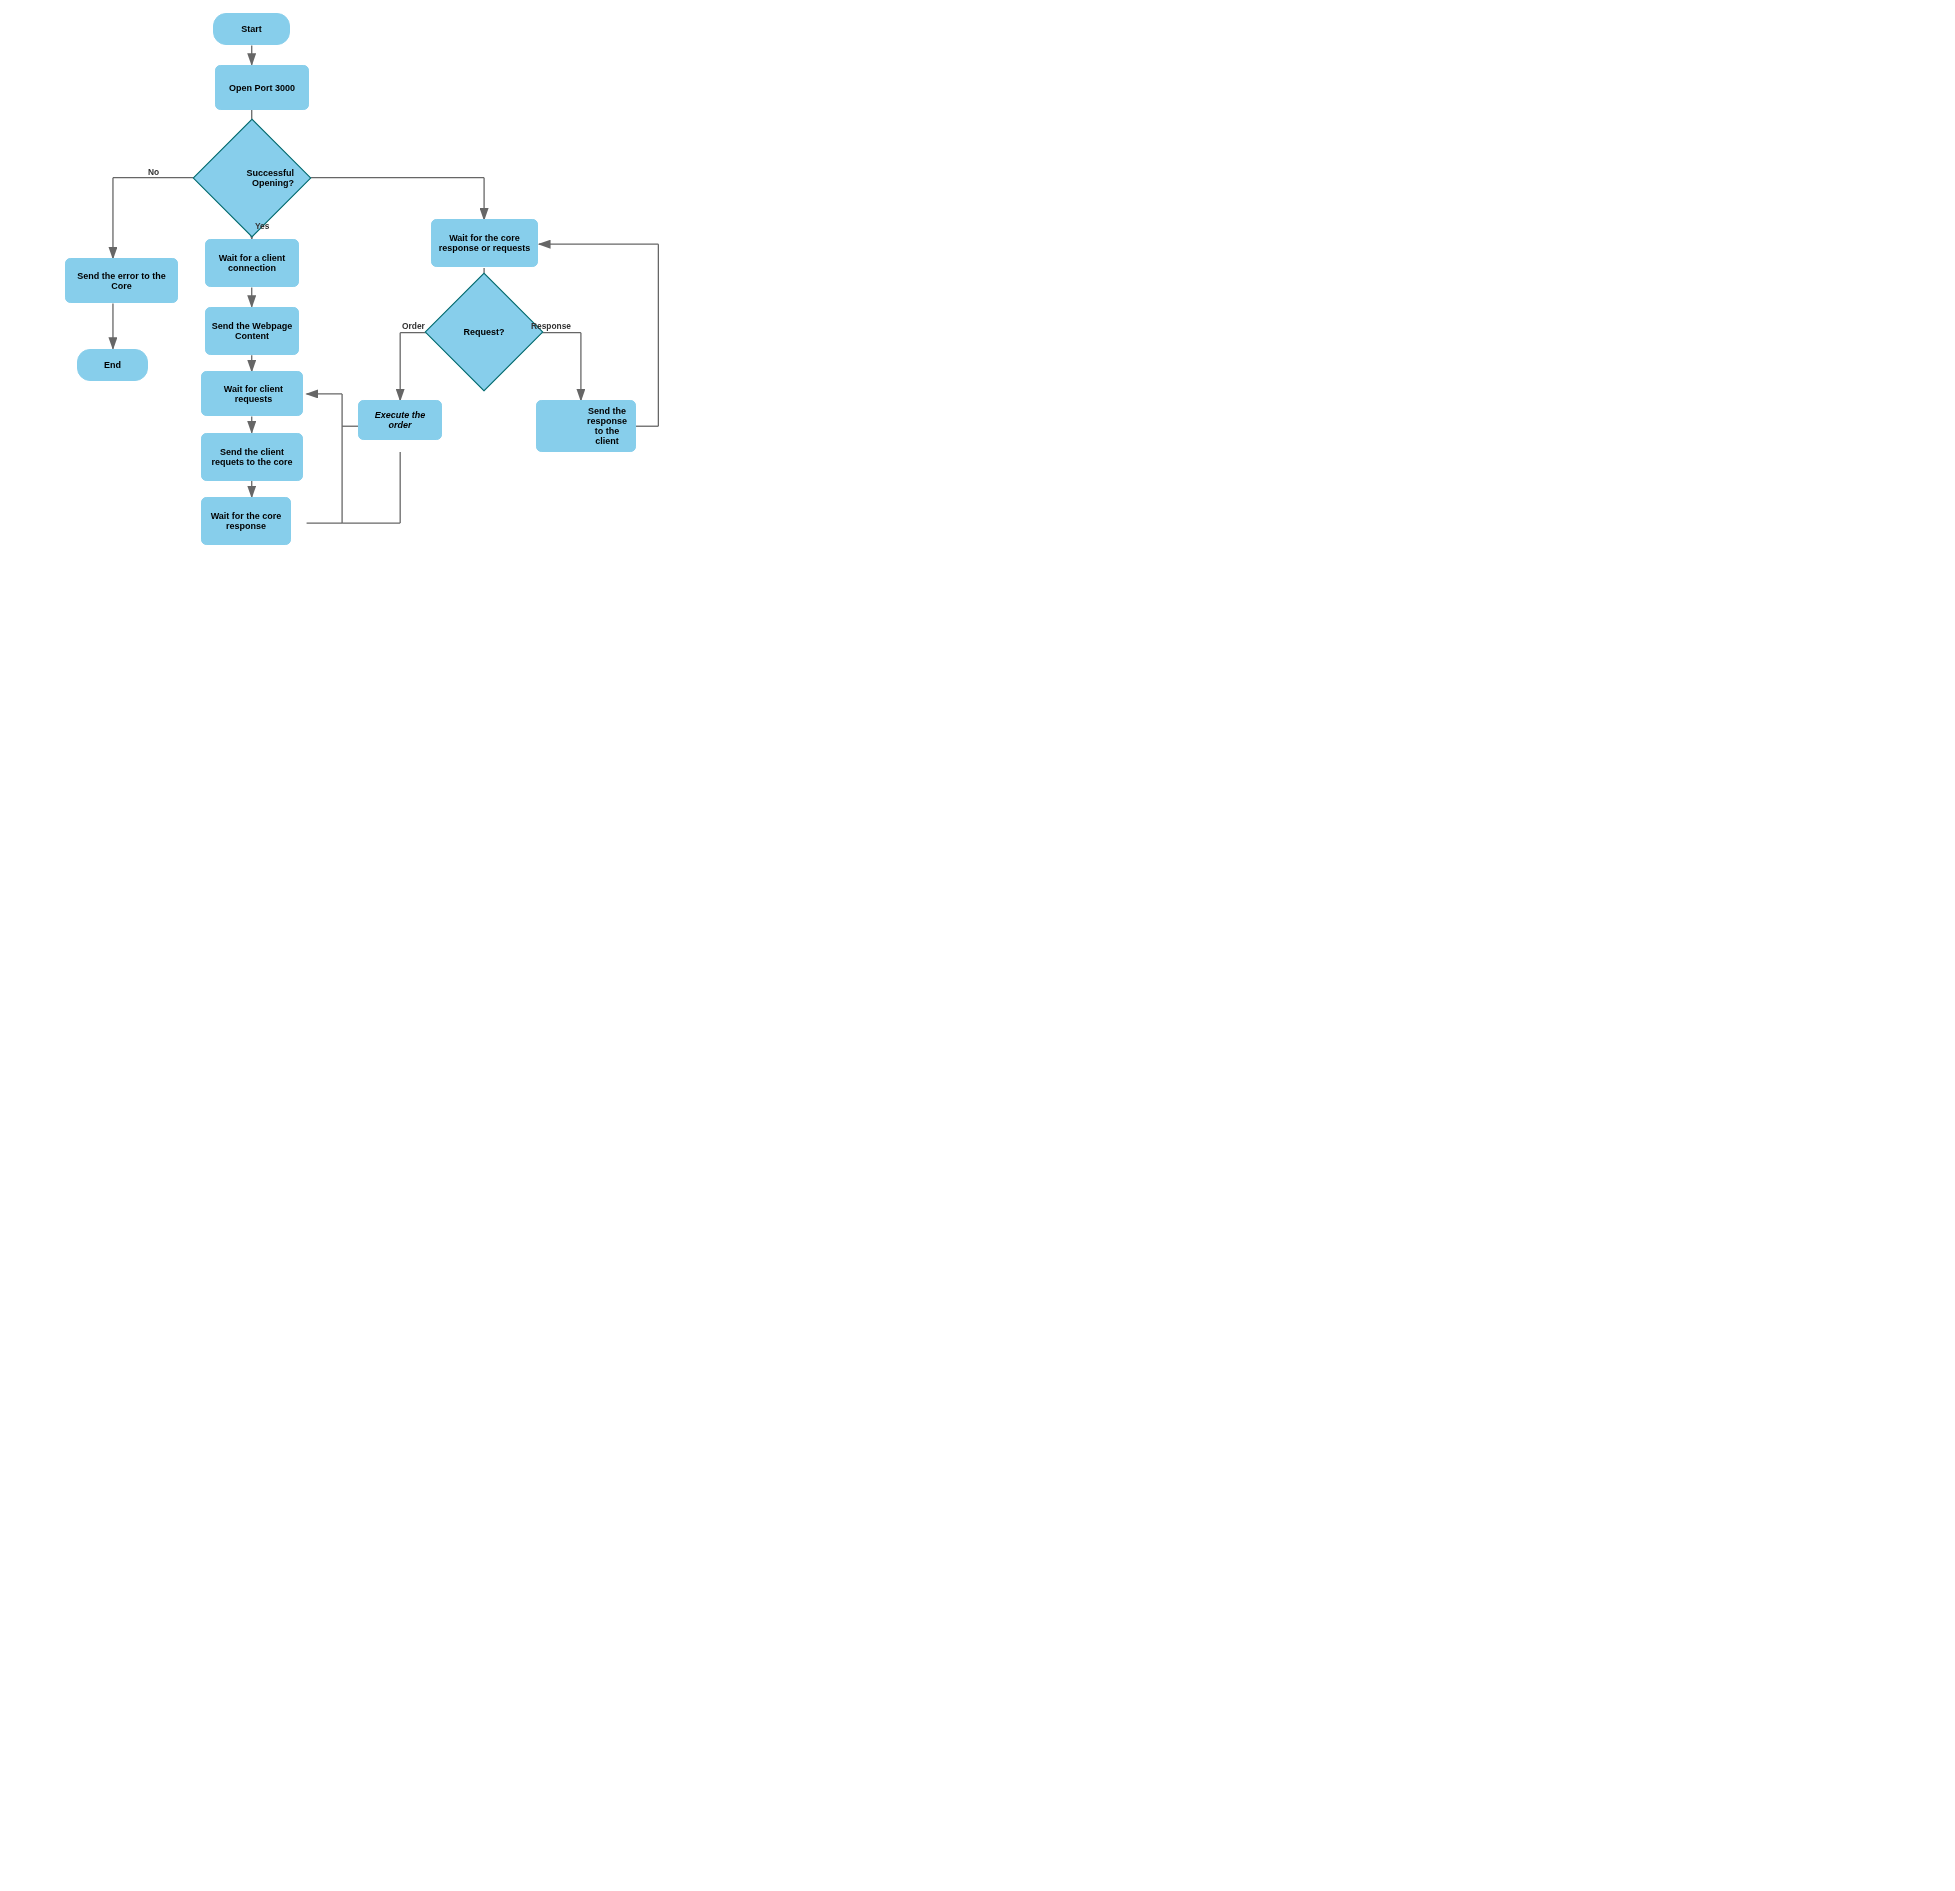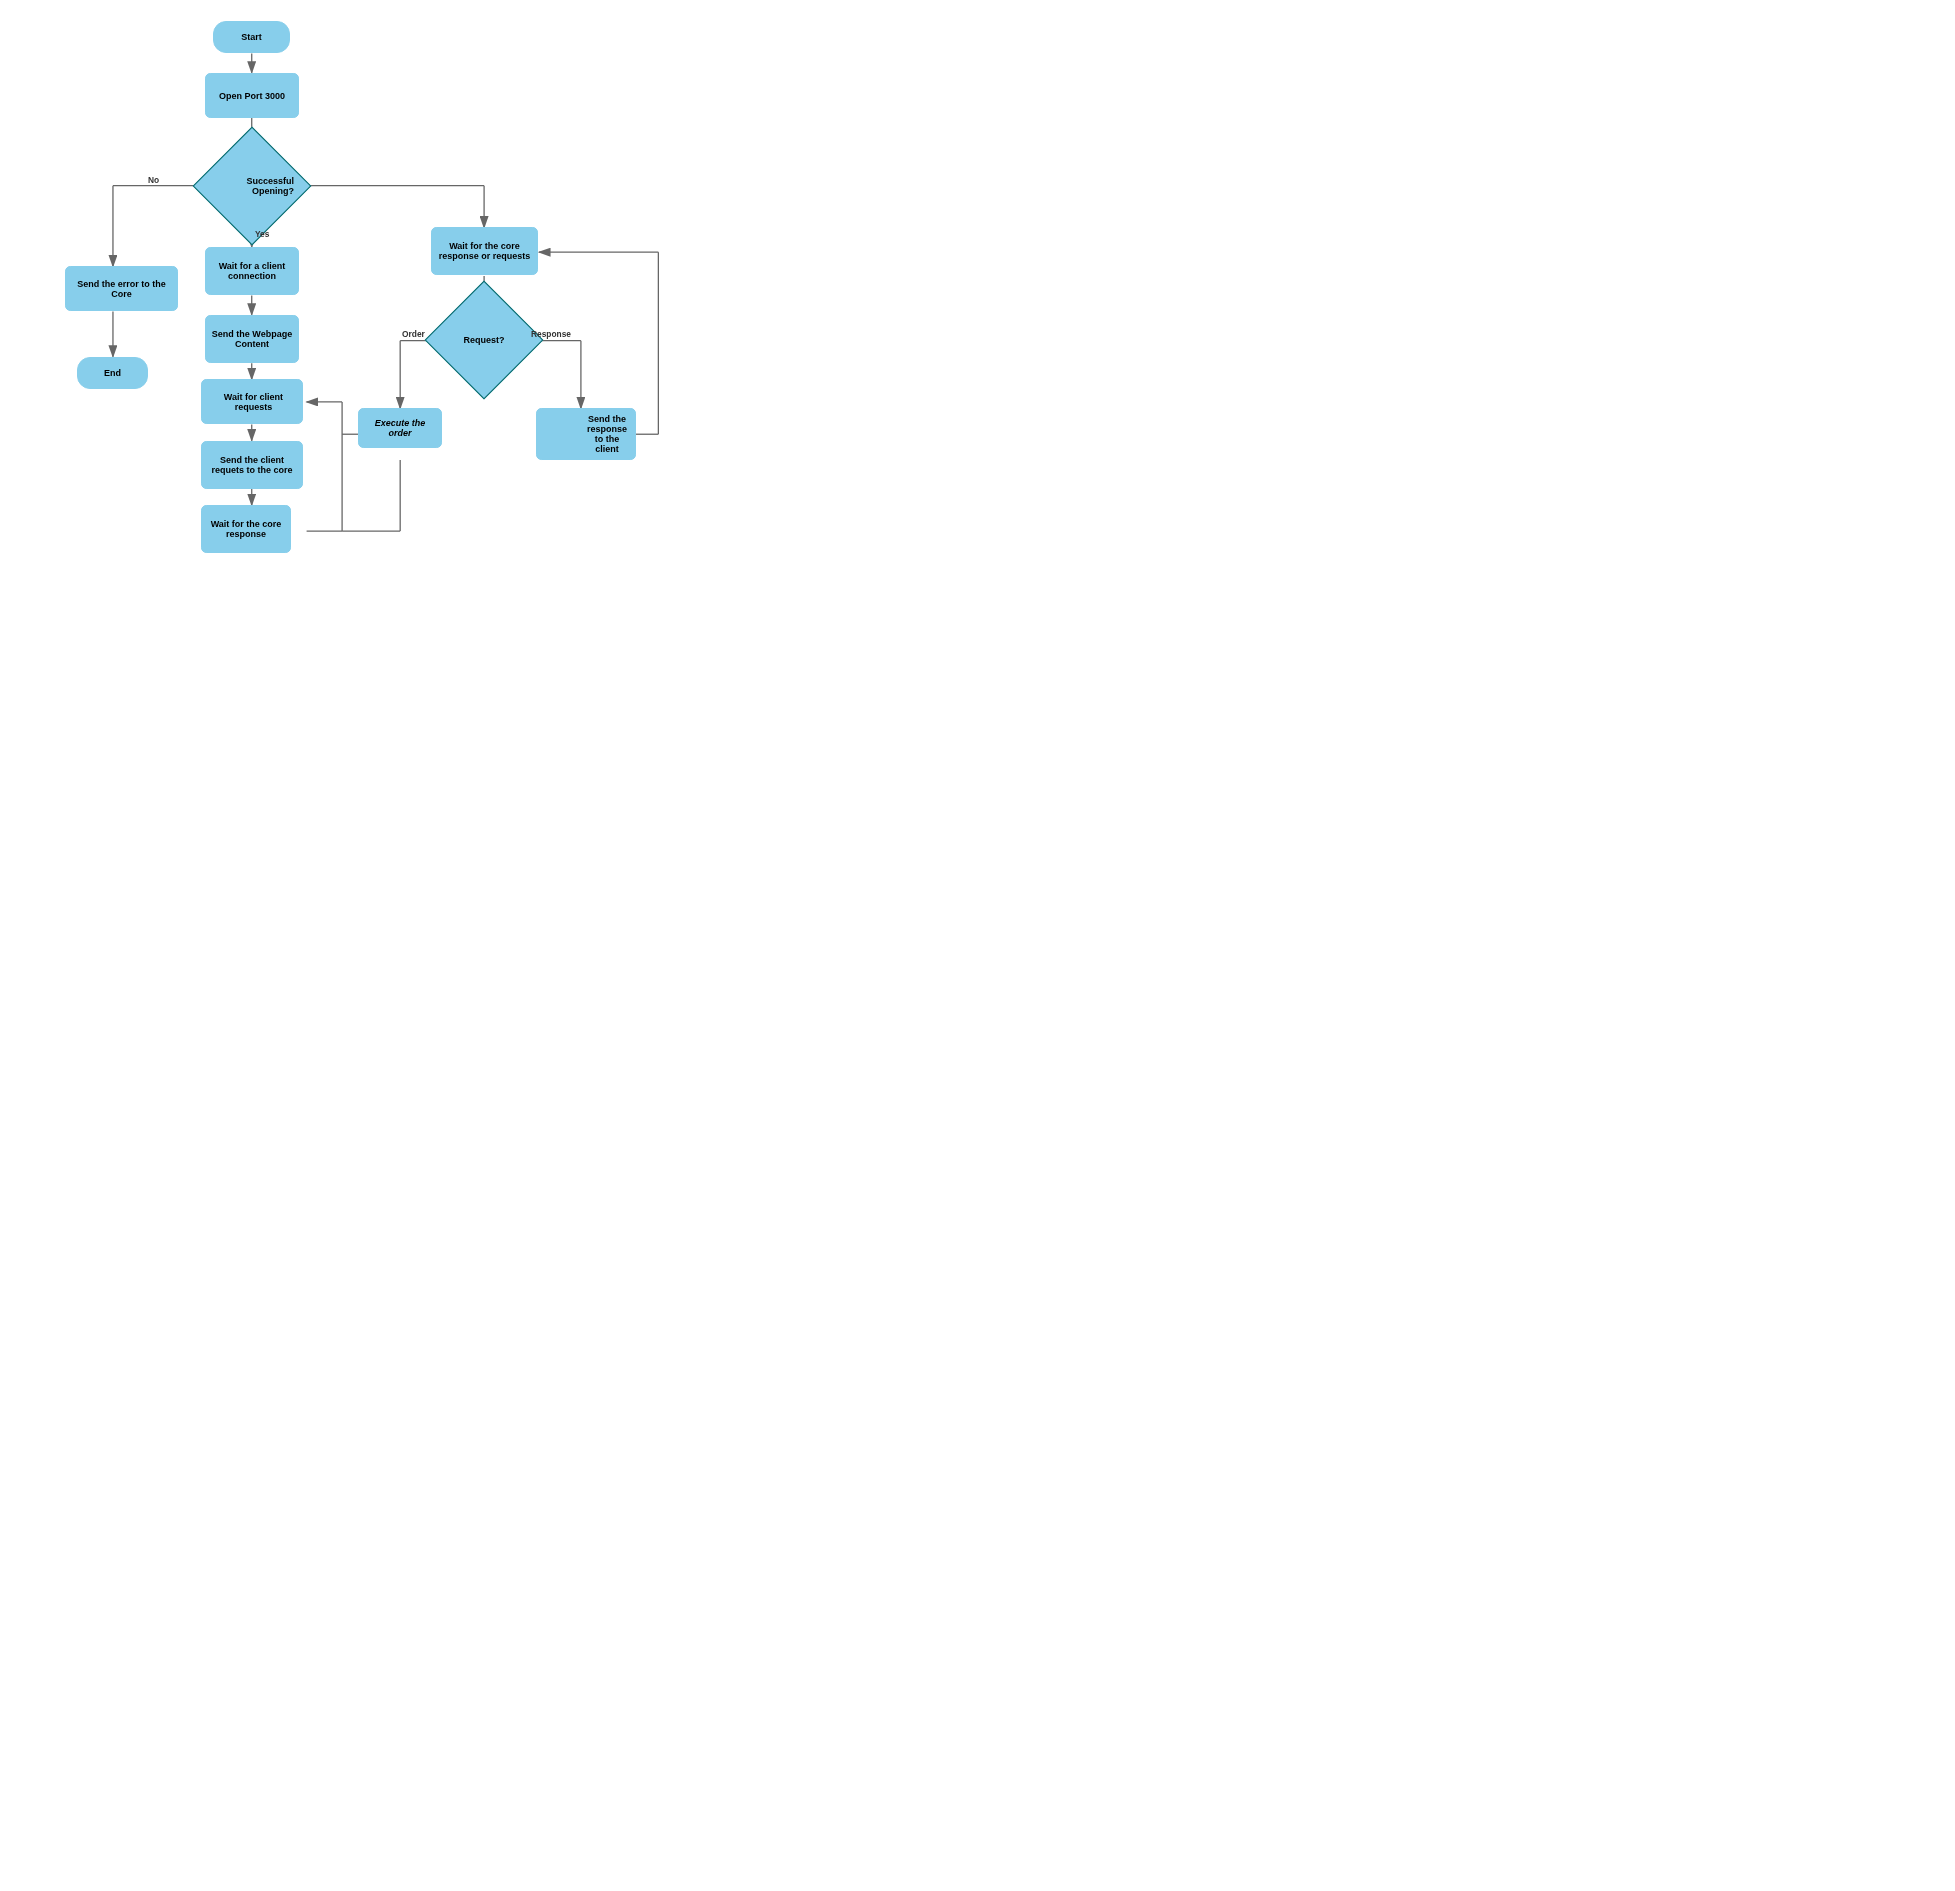--- a/index.html
+++ b/index.html
@@ -7,21 +7,20 @@
       background: #fff;
       font-family: Arial, sans-serif;
       width: 710px;
       min-height: 613px;
       position: relative;
     }
     .flowchart {
       position: relative;
       width: 710px;
       height: 633px;
-      margin-top: 8px;
     }
     .node {
       position: absolute;
       background: #87CEEB;
       border: 1.3px solid #87CEEB;
       border-radius: 5.2px;
       display: flex;
       align-items: center;
       justify-content: center;
       text-align: center;
@@ -125,21 +124,21 @@
     <line x1="985" y1="660" x2="1020" y2="660" stroke="#666" stroke-width="2"></line>
     <line x1="1020" y1="660" x2="1020" y2="378" stroke="#666" stroke-width="2"></line>
     <line x1="1020" y1="378" x2="835" y2="378" stroke="#666" stroke-width="2" marker-end="url(#arrowhead)"></line>
 
     <line x1="620" y1="700" x2="620" y2="810" stroke="#666" stroke-width="2"></line>
     <line x1="620" y1="810" x2="530" y2="810" stroke="#666" stroke-width="2"></line>
   </svg>
 
   <div class="node terminal" style="left:213px; top:13px; width:77px; height:32px;">Start</div>
 
-  <div class="node" style="left:205px; top:65px; width:94px; height:45px;">Open Port
+  <div class="node" style="left:215px; top:65px; width:94px; height:45px;">Open Port
 3000</div>
 
   <div class="diamond-wrapper" style="position:absolute; left:210px; top:136px;">
     <div class="diamond"></div>
     <div class="diamond-text">Successful
 Opening?</div>
   </div>
 
   <div class="label" style="left:148px; top:167px;">No</div>
 

